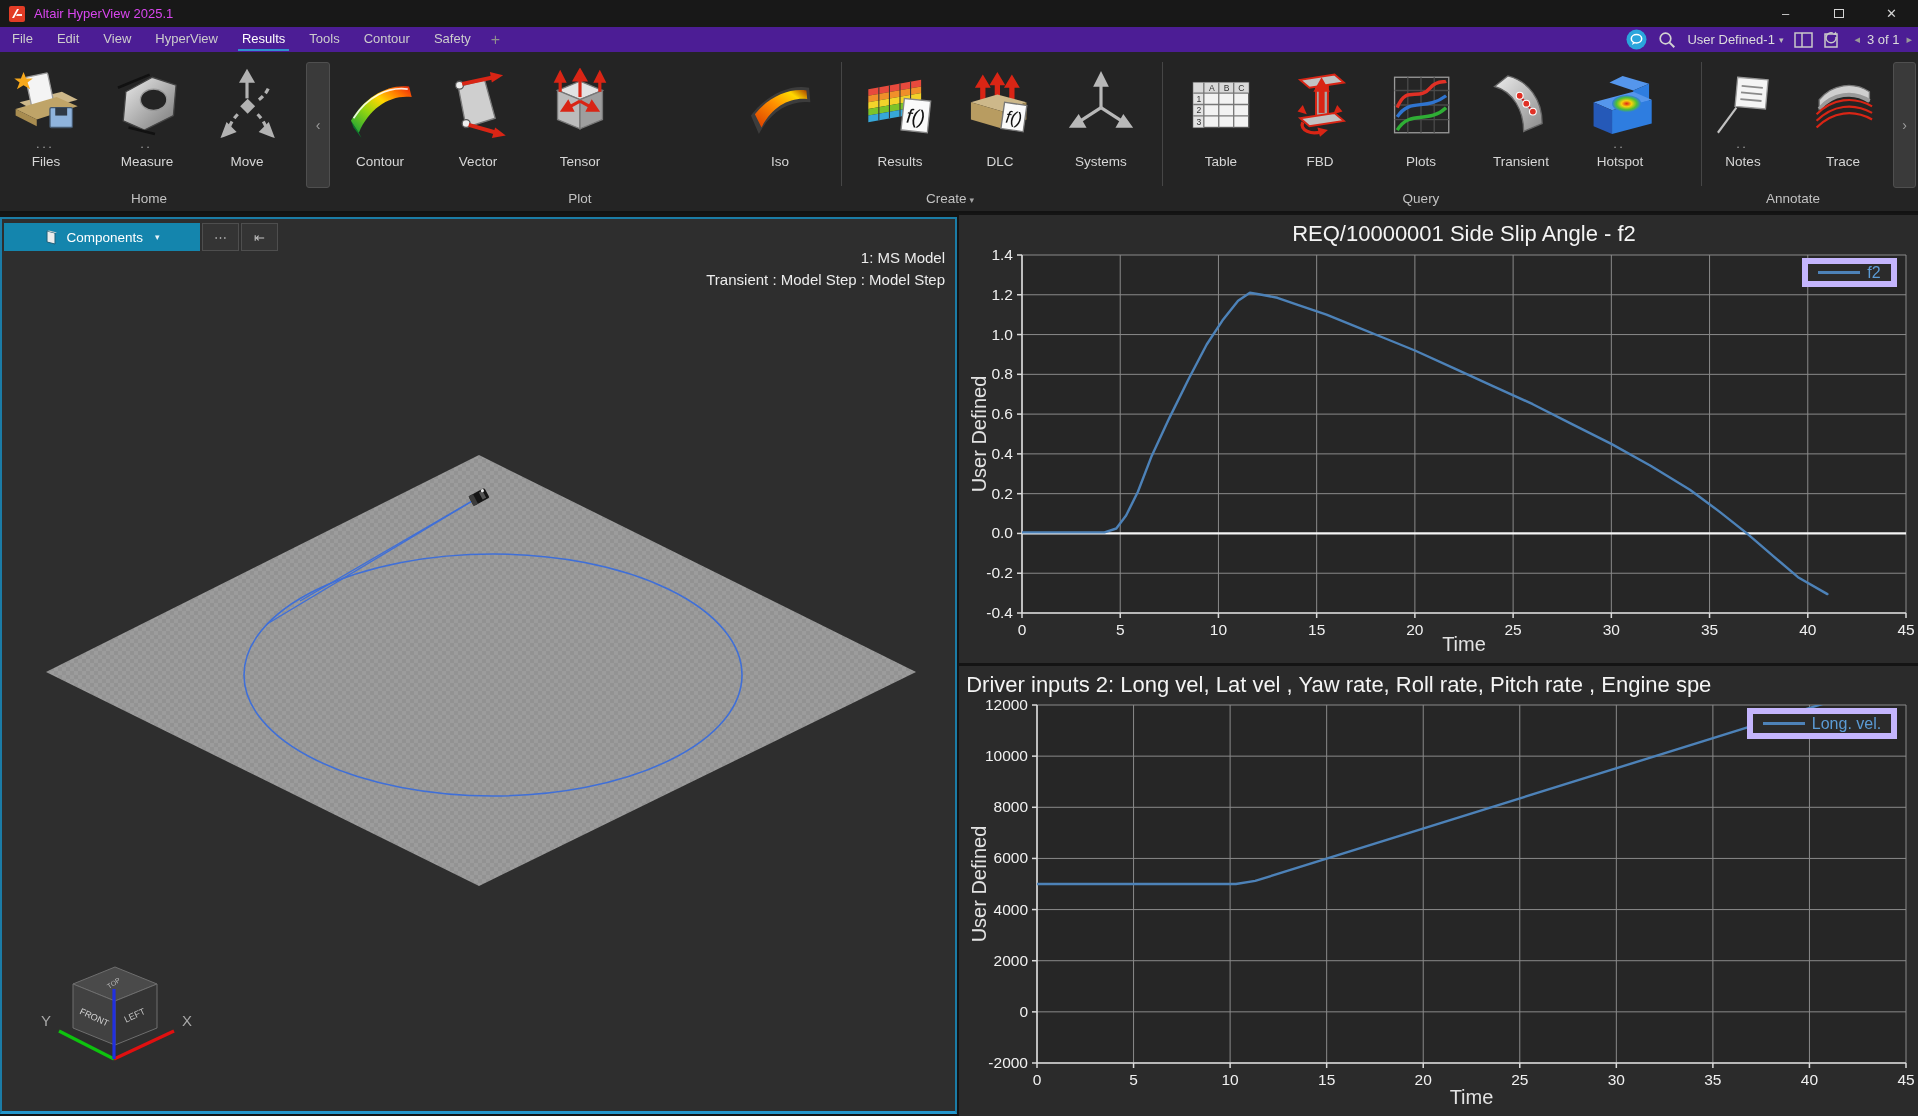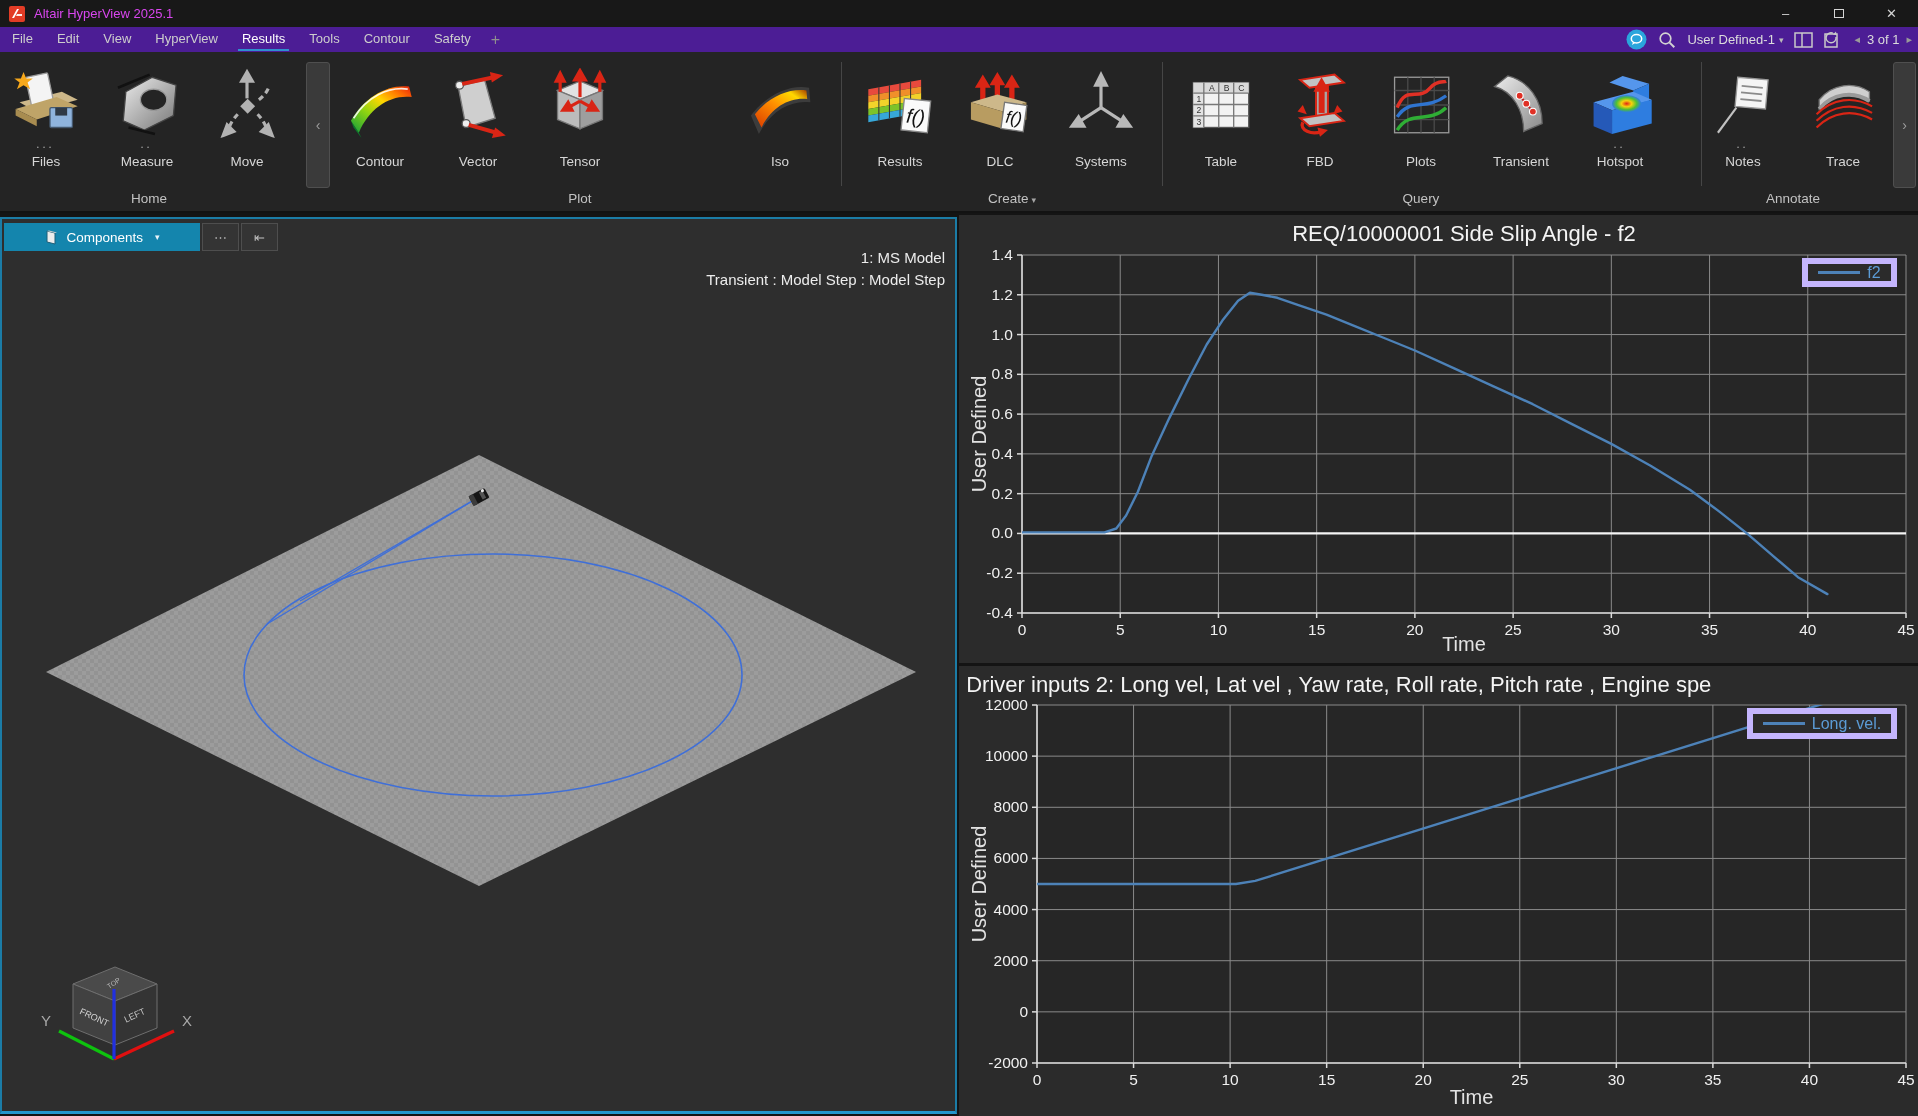--- a/index.html
+++ b/index.html
@@ -506,21 +506,21 @@
         </svg>
       </div>
       <div class="rdots"></div>
       <div class="rlabel">Trace</div>
     </div>
 
     <div class="sidebtn" style="left:1893px;width:23px">›</div>
 
     <div class="rgroup" style="left:79px"><span>Home</span></div>
     <div class="rgroup" style="left:510px"><span>Plot</span></div>
-    <div class="rgroup" style="left:942px"><span>Create</span><span class="caret">▾</span></div>
+    <div class="rgroup" style="left:880px"><span>Create</span><span class="caret">▾</span></div>
     <div class="rgroup" style="left:1351px"><span>Query</span></div>
     <div class="rgroup" style="left:1723px"><span>Annotate</span></div>
   </div>
 
   <div class="viewport">
     <svg class="scene" viewBox="0 0 953 892">
       <defs>
         <pattern id="ptex" width="8" height="8" patternUnits="userSpaceOnUse">
           <rect width="8" height="8" fill="#9c9c9c"></rect>
           <rect x="0" y="0" width="4" height="4" fill="#929292"></rect>

